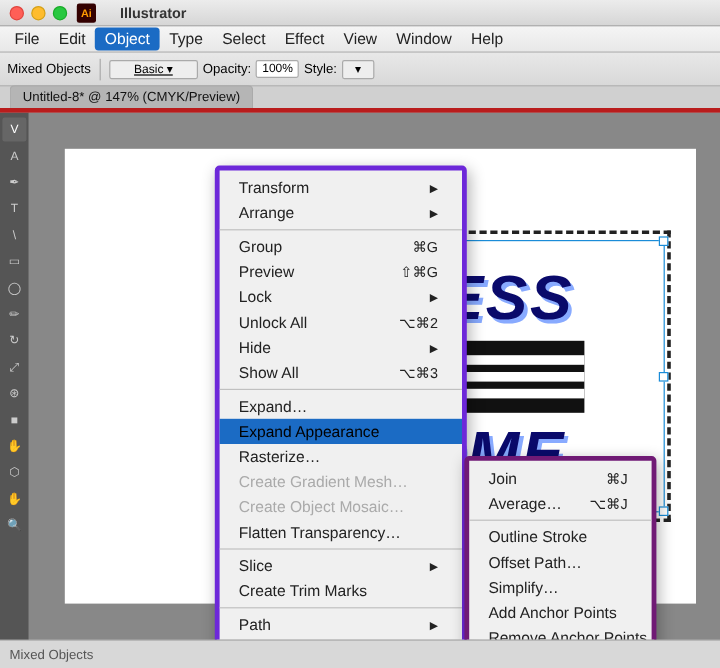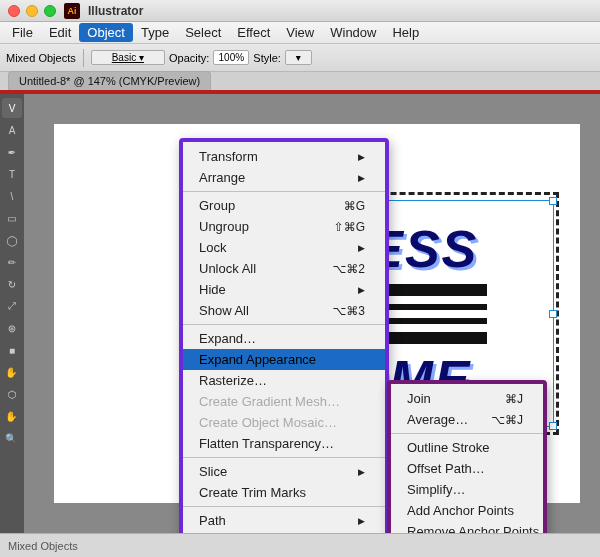--- a/index.html
+++ b/index.html
@@ -31,21 +31,21 @@
       width: 12px;
       height: 12px;
       border-radius: 50%;
     }
     .dot-red { background: #ff5f57; border: 1px solid #e0443e; }
     .dot-yellow { background: #febc2e; border: 1px solid #d4a017; }
     .dot-green { background: #28c840; border: 1px solid #1aab29; }
     .title-bar-app {
       display: flex;
       align-items: center;
-      gap: 8px;
+      gap: 20px;
       font-size: 12px;
       font-weight: bold;
       color: #333;
     }
     .ai-logo {
       width: 16px;
       height: 16px;
       background: #330000;
       color: #ff9900;
       font-size: 9px;
@@ -409,21 +409,21 @@
 
       <div class="object-menu">
         <div class="menu-section-item has-submenu">Transform</div>
         <div class="menu-section-item has-submenu">Arrange</div>
         <div class="menu-separator"></div>
         <div class="menu-section-item">
           <span>Group</span>
           <span class="menu-shortcut">⌘G</span>
         </div>
         <div class="menu-section-item">
-          <span>Ungroup</span>
+          <span>Preview</span>
           <span class="menu-shortcut">⇧⌘G</span>
         </div>
         <div class="menu-section-item has-submenu">Lock</div>
         <div class="menu-section-item">
           <span>Unlock All</span>
           <span class="menu-shortcut">⌥⌘2</span>
         </div>
         <div class="menu-section-item has-submenu">Hide</div>
         <div class="menu-section-item">
           <span>Show All</span>

